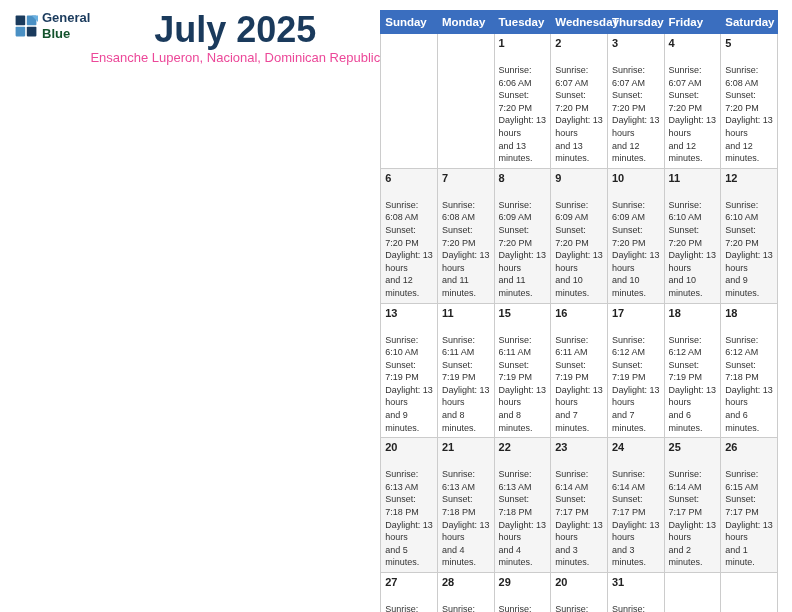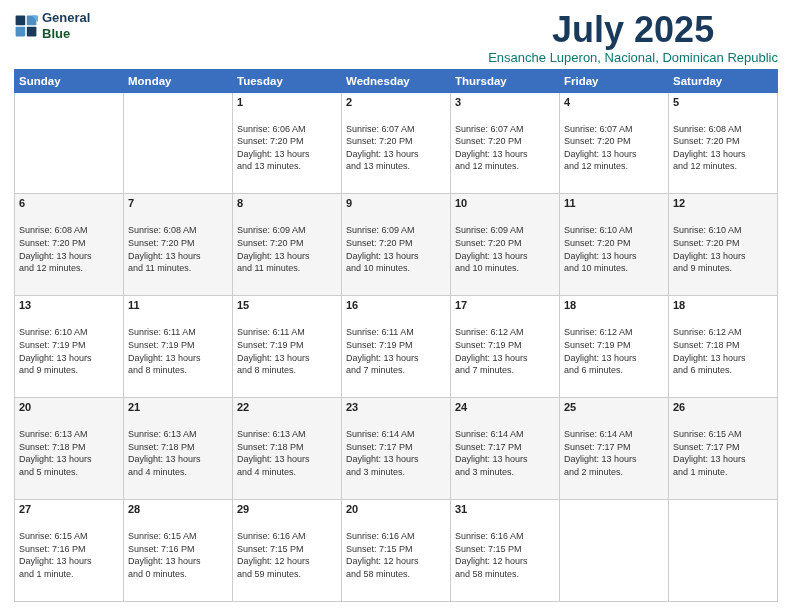--- a/index.html
+++ b/index.html
@@ -8,21 +8,21 @@
       height: 612px;
       font-family: Arial, sans-serif;
       background: #fff;
       overflow: hidden;
     }
     .page {
       width: 792px;
       height: 612px;
       padding: 10px 14px;
       display: flex;
-      flex-direction: column;
+      flex-direction: row;
     }
     .header {
       display: flex;
       justify-content: space-between;
       align-items: flex-start;
       margin-bottom: 4px;
     }
     .logo {
       display: flex;
       align-items: center;
@@ -45,21 +45,21 @@
       text-align: center;
     }
     .month-title {
       font-size: 36px;
       font-weight: bold;
       color: #1a3a5c;
       line-height: 1.1;
     }
     .subtitle {
       font-size: 13px;
-      color: #0f766e;
+      color: #ec4899;
     }
     .calendar {
       flex: 1;
       border: 1px solid #ccc;
       border-collapse: collapse;
       width: 100%;
       table-layout: fixed;
       padding-left: 37px;
     }
     .calendar th {

